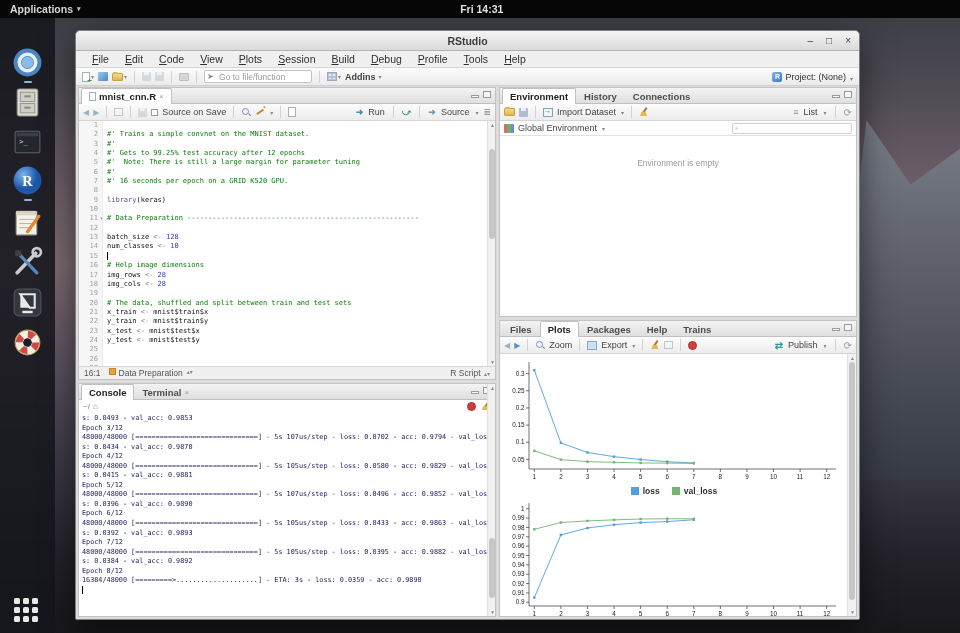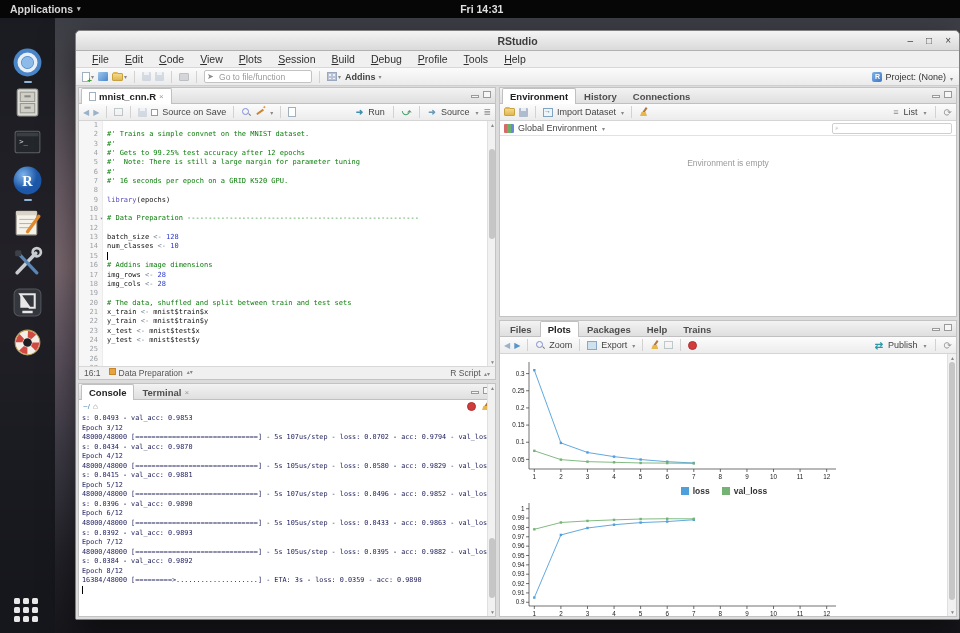--- a/index.html
+++ b/index.html
@@ -22,21 +22,21 @@
   .dock { position:absolute; left:0; top:18px; width:55px; height:615px;
     background:rgba(22,23,28,0.88); z-index:40; }
   .dock-icon { position:absolute; left:11px; width:33px; height:33px; }
   .dock-icon svg { width:33px; height:33px; display:block; }
   .run-dash { position:absolute; left:24px; width:8px; height:2px; background:#8fb4da; border-radius:1px; }
   .show-apps { position:absolute; left:14px; top:580px; width:27px; height:27px;
     display:grid; grid-template-columns:repeat(3,6px); grid-template-rows:repeat(3,6px); gap:3px; }
   .show-apps i { background:#e8e8e8; border-radius:1.5px; }
 
   
-  .win { position:absolute; left:75px; top:30px; width:885px; height:590px; background:#e9e9e9;
+  .win { position:absolute; left:75px; top:30px; width:785px; height:590px; background:#e9e9e9;
     border:1px solid #7f7f7f; border-radius:5px 5px 2px 2px; box-shadow:0 10px 34px rgba(0,0,0,.55);
     display:flex; flex-direction:column; z-index:45; overflow:hidden; }
   .titlebar { height:20px; background:linear-gradient(#f4f4f4,#dadada); border-bottom:1px solid #b2b2b2;
     display:flex; align-items:center; justify-content:center; position:relative; border-radius:5px 5px 0 0; }
   .title { font-size:10.5px; font-weight:bold; color:#3c3c3c; }
   .winbtns { position:absolute; right:8px; top:0; height:20px; display:flex; align-items:center; gap:13px;
     color:#444; font-size:10px; }
   .winbtns span { cursor:default; line-height:1; }
   .menubar { height:17px; background:#f0f0f0; border-bottom:1px solid #d8d8d8; display:flex; align-items:center;
     padding-left:8px; }
@@ -405,28 +405,28 @@
               </div>
             <div class="codebox" id="codebox">
                 <div class="cl">&nbsp;</div>
                 <div class="cl"><span class="tok-c">#' Trains a simple convnet on the MNIST dataset.</span></div>
                 <div class="cl"><span class="tok-c">#'</span></div>
                 <div class="cl"><span class="tok-c">#' Gets to 99.25% test accuracy after 12 epochs</span></div>
                 <div class="cl"><span class="tok-c">#'  Note: There is still a large margin for parameter tuning</span></div>
                 <div class="cl"><span class="tok-c">#'</span></div>
                 <div class="cl"><span class="tok-c">#' 16 seconds per epoch on a GRID K520 GPU.</span></div>
                 <div class="cl">&nbsp;</div>
-                <div class="cl"><span class="tok-k">library</span><span class="tok-t">(</span><span class="tok-t">epochs</span><span class="tok-t">)</span></div>
+                <div class="cl"><span class="tok-k">library</span><span class="tok-t">(</span><span class="tok-t">keras</span><span class="tok-t">)</span></div>
                 <div class="cl">&nbsp;</div>
                 <div class="cl"><span class="tok-c"># Data Preparation -------------------------------------------------------</span></div>
                 <div class="cl">&nbsp;</div>
                 <div class="cl"><span class="tok-t">batch_size </span><span class="tok-o">&lt;-</span><span class="tok-n"> 128</span></div>
                 <div class="cl"><span class="tok-t">num_classes </span><span class="tok-o">&lt;-</span><span class="tok-n"> 10</span></div>
                 <div class="cl"><span class="caret-v"></span></div>
-                <div class="cl"><span class="tok-c"># Addins image dimensions</span></div>
+                <div class="cl"><span class="tok-c"># Help image dimensions</span></div>
                 <div class="cl"><span class="tok-t">img_rows </span><span class="tok-o">&lt;-</span><span class="tok-n"> 28</span></div>
                 <div class="cl"><span class="tok-t">img_cols </span><span class="tok-o">&lt;-</span><span class="tok-n"> 28</span></div>
                 <div class="cl">&nbsp;</div>
                 <div class="cl"><span class="tok-c"># The data, shuffled and split between train and test sets</span></div>
                 <div class="cl"><span class="tok-t">x_train </span><span class="tok-o">&lt;-</span><span class="tok-t"> mnist$train$x</span></div>
                 <div class="cl"><span class="tok-t">y_train </span><span class="tok-o">&lt;-</span><span class="tok-t"> mnist$train$y</span></div>
                 <div class="cl"><span class="tok-t">x_test </span><span class="tok-o">&lt;-</span><span class="tok-t"> mnist$test$x</span></div>
                 <div class="cl"><span class="tok-t">y_test </span><span class="tok-o">&lt;-</span><span class="tok-t"> mnist$test$y</span></div>
                 <div class="cl">&nbsp;</div>
               </div>

